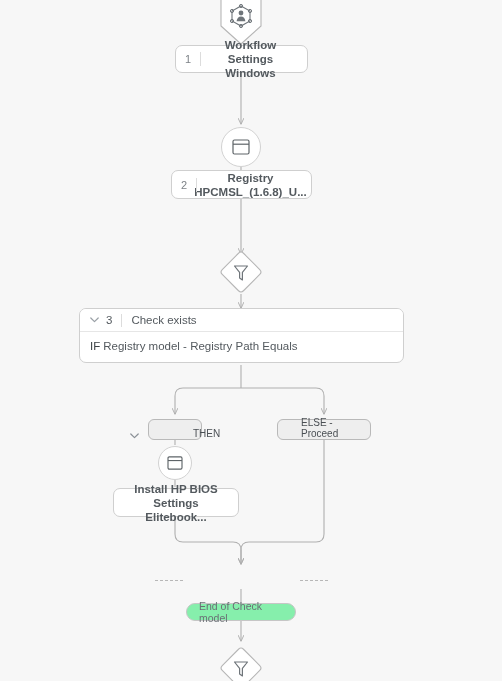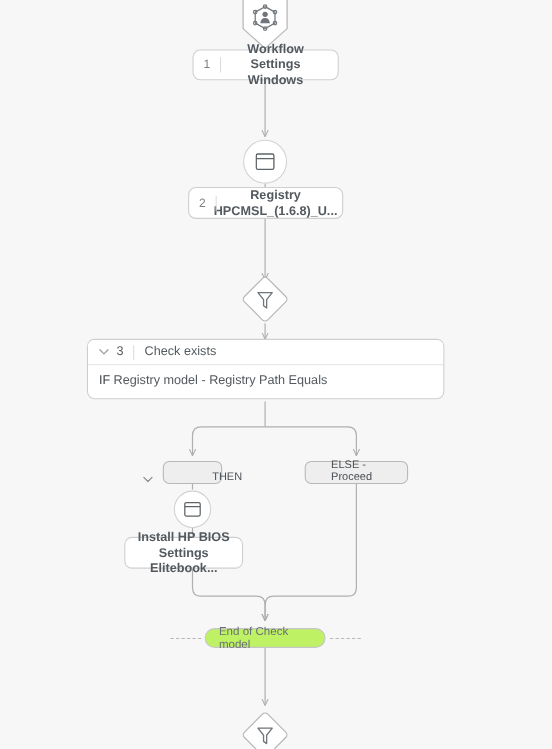--- a/index.html
+++ b/index.html
@@ -172,31 +172,32 @@
   }
   .pill .chev {
     margin-right: 6px;
     display: inline-flex;
     align-items: center;
     color: #8a9096;
   }
 
   
   .end-pill {
-    background: #bef264;
+    background: #86efac;
     border: 1px solid #c6c6c6;
     border-radius: 11px;
     height: 18px;
     display: flex;
     align-items: center;
     justify-content: center;
     padding: 0 12px;
     font-size: 10.5px;
     color: #6a7075;
     box-sizing: border-box;
+    margin-top: 32px;
   }
 
   .dash-line {
     position: absolute;
     height: 0;
     border-top: 1px dashed #b7b7b7;
   }
 </style>
 </head>
 <body>
@@ -314,21 +315,21 @@
     <span>ELSE - Proceed</span>
   </div>
 
   <div class="node circle-icon sm" style="left:158px; top:446px;">
     <svg width="16" height="14" viewBox="0 0 18 16" xmlns="http://www.w3.org/2000/svg">
       <rect x="1" y="1" width="16" height="14" rx="1.5" fill="none" stroke="#5e6468" stroke-width="1.3"></rect>
       <line x1="1" y1="5.2" x2="17" y2="5.2" stroke="#5e6468" stroke-width="1.3"></line>
     </svg>
   </div>
 
-  <div class="node card plain" style="left:113px; top:488px; width:108px; height:29px;">
+  <div class="node card plain" style="left:113px; top:488px; width:126px; height:29px;">
     <span class="label">Install HP BIOS
 Settings Elitebook...</span>
   </div>
 
   <div class="dash-line" style="left:155px; top:580px; width:28px;"></div>
   <div class="node end-pill" style="left:186px; top:571px; width:110px;">
     <span>End of Check model</span>
   </div>
   <div class="dash-line" style="left:300px; top:580px; width:28px;"></div>
 

